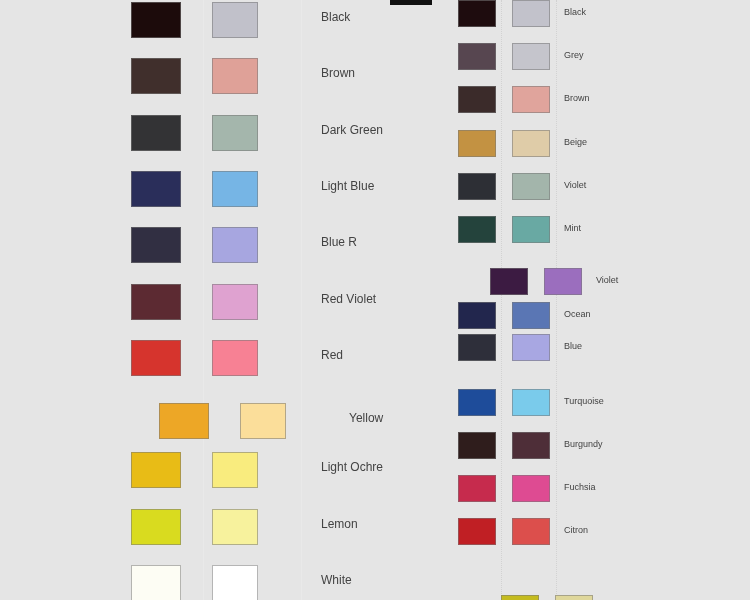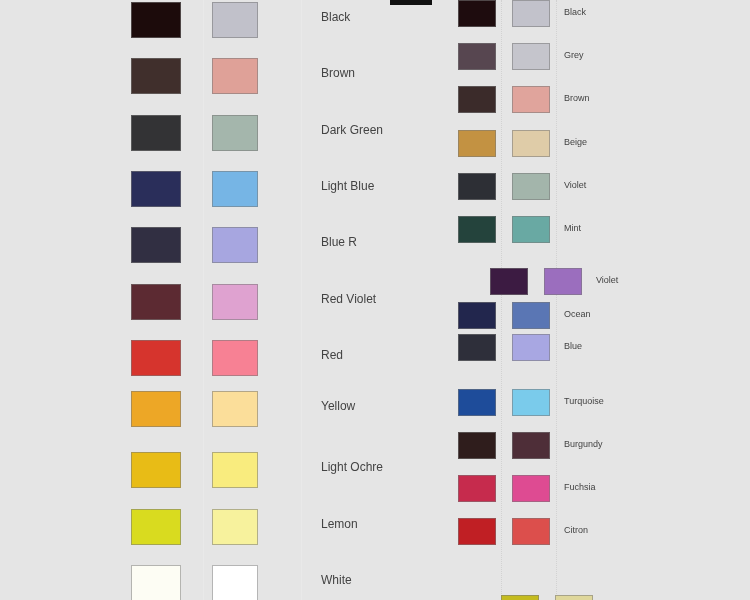--- a/index.html
+++ b/index.html
@@ -121,21 +121,21 @@
       <div class="swatch-row" style="top: 283.5px; height: 36px; width: 260px;">
         <div class="swatch swatch-dark" style="background: rgb(92, 42, 50);"></div>
         <div class="swatch swatch-light" style="background: rgb(223, 162, 208);"></div>
         <div class="swatch-label">Red Violet</div>
       </div>
       <div class="swatch-row" style="top: 339.8px; height: 36px; width: 260px;">
         <div class="swatch swatch-dark" style="background: rgb(214, 52, 45);"></div>
         <div class="swatch swatch-light" style="background: rgb(247, 129, 148);"></div>
         <div class="swatch-label">Red</div>
       </div>
-      <div class="swatch-row" style="top: 391px; height: 36px; width: 260px;">
+      <div class="swatch-row" style="top: 403px; height: 36px; width: 260px; margin-left: 28px;">
         <div class="swatch swatch-dark" style="background: rgb(237, 167, 38);"></div>
         <div class="swatch swatch-light" style="background: rgb(251, 222, 154);"></div>
         <div class="swatch-label">Yellow</div>
       </div>
       <div class="swatch-row" style="top: 452.4px; height: 36px; width: 260px; text-align: right;">
         <div class="swatch swatch-dark" style="background: rgb(232, 188, 22);"></div>
         <div class="swatch swatch-light" style="background: rgb(249, 236, 126);"></div>
         <div class="swatch-label">Light Ochre</div>
       </div>
       <div class="swatch-row" style="top: 508.7px; height: 36px; width: 260px;">

